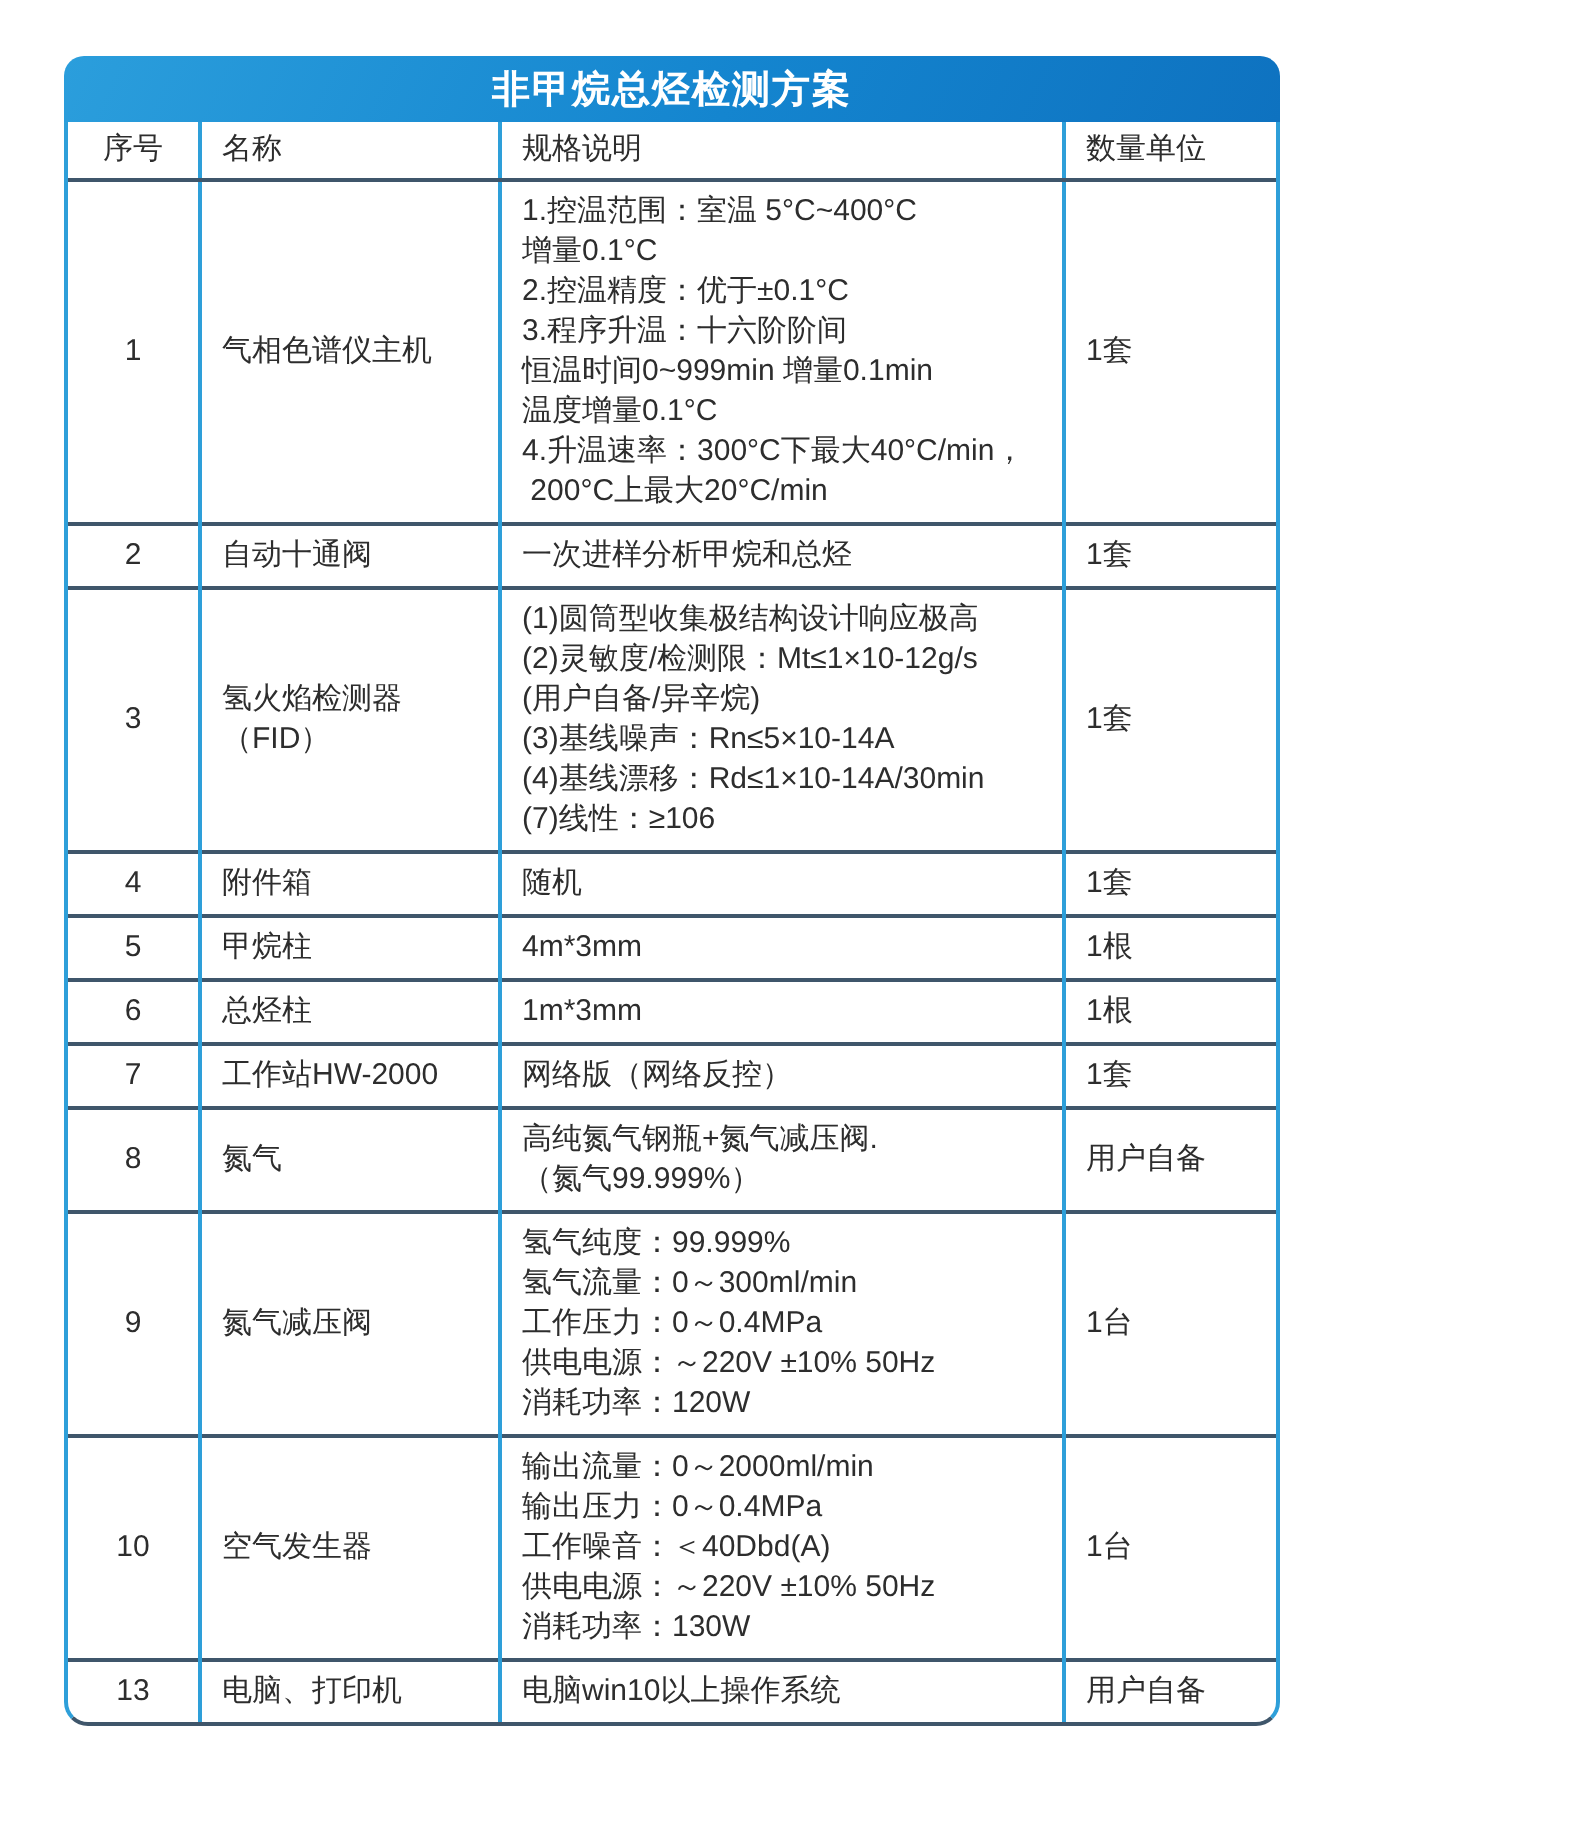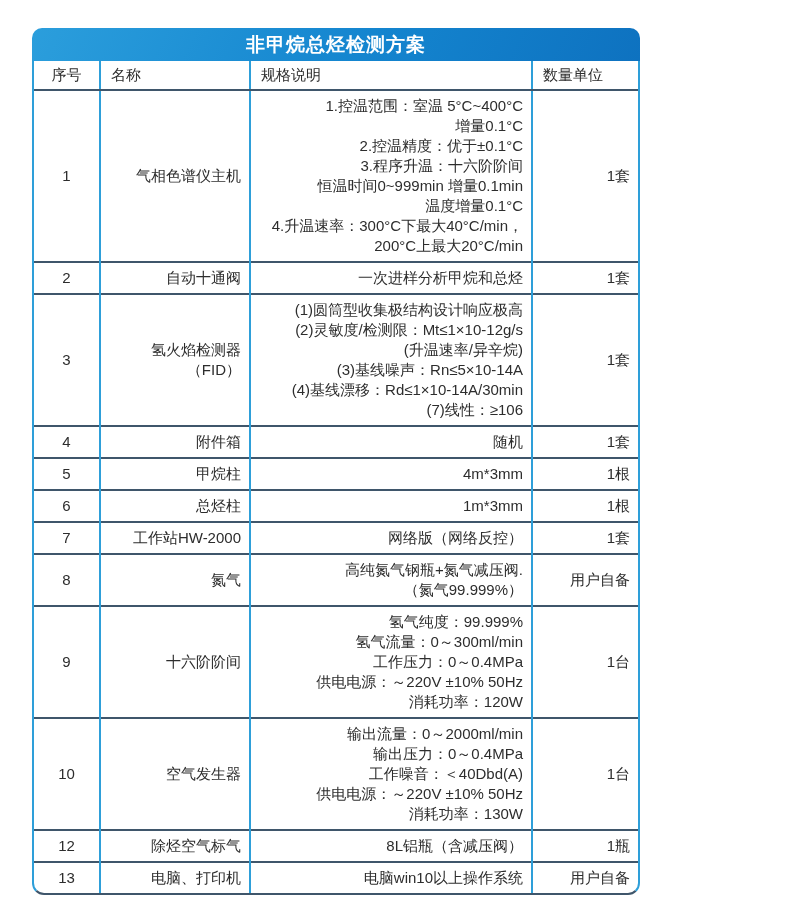--- a/index.html
+++ b/index.html
@@ -53,21 +53,21 @@
   col.c-spec { width: 282px; }
   col.c-qty  { width: 106px; }
   th, td {
     font-size: 15px;
     font-weight: normal;
     vertical-align: middle;
     text-align: left;
     line-height: 20px;
   }
   th { padding: 4px 8px 4px 10px; }
-  td { padding: 5px 8px 5px 10px; text-align: right; }
+  td { padding: 5px 8px 5px 10px; }
   th:first-child, td.cell-no { text-align: center; padding-left: 4px; padding-right: 4px; }
   th:not(:first-child), td:not(:first-child) { border-left: 2px solid #2e9fd9; }
   thead th { border-bottom: 2px solid #3f566b; }
   tbody tr:not(:first-child) td { border-top: 2px solid #3f566b; }
   .spec-line { white-space: pre-wrap; line-height: 20px; }
 </style>
 </head>
 <body>
 
 <div class="page">
@@ -114,21 +114,21 @@
                 <div class="spec-line">一次进样分析甲烷和总烃</div>
               </td>
               <td>1套</td>
             </tr>
             <tr>
               <td class="cell-no">3</td>
               <td>氢火焰检测器（FID）</td>
               <td>
                 <div class="spec-line">(1)圆筒型收集极结构设计响应极高</div>
                 <div class="spec-line">(2)灵敏度/检测限：Mt≤1×10-12g/s</div>
-                <div class="spec-line">(升温速率/异辛烷)</div>
+                <div class="spec-line">(用户自备/异辛烷)</div>
                 <div class="spec-line">(3)基线噪声：Rn≤5×10-14A</div>
                 <div class="spec-line">(4)基线漂移：Rd≤1×10-14A/30min</div>
                 <div class="spec-line">(7)线性：≥106</div>
               </td>
               <td>1套</td>
             </tr>
             <tr>
               <td class="cell-no">4</td>
               <td>附件箱</td>
               <td>
@@ -164,49 +164,41 @@
               <td class="cell-no">8</td>
               <td>氮气</td>
               <td>
                 <div class="spec-line">高纯氮气钢瓶+氮气减压阀.</div>
                 <div class="spec-line">（氮气99.999%）</div>
               </td>
               <td>用户自备</td>
             </tr>
             <tr>
               <td class="cell-no">9</td>
-              <td>十六阶阶间</td>
+              <td>氮气减压阀</td>
               <td>
                 <div class="spec-line">氢气纯度：99.999%</div>
                 <div class="spec-line">氢气流量：0～300ml/min</div>
                 <div class="spec-line">工作压力：0～0.4MPa</div>
                 <div class="spec-line">供电电源：～220V ±10% 50Hz</div>
                 <div class="spec-line">消耗功率：120W</div>
               </td>
               <td>1台</td>
             </tr>
             <tr>
               <td class="cell-no">10</td>
               <td>空气发生器</td>
               <td>
                 <div class="spec-line">输出流量：0～2000ml/min</div>
                 <div class="spec-line">输出压力：0～0.4MPa</div>
                 <div class="spec-line">工作噪音：＜40Dbd(A)</div>
                 <div class="spec-line">供电电源：～220V ±10% 50Hz</div>
                 <div class="spec-line">消耗功率：130W</div>
               </td>
               <td>1台</td>
-            </tr>
-            <tr>
-              <td class="cell-no">12</td>
-              <td>除烃空气标气</td>
-              <td>
-                <div class="spec-line">8L铝瓶（含减压阀）</div>
-              </td>
-              <td>1瓶</td>
             </tr>
             <tr>
               <td class="cell-no">13</td>
               <td>电脑、打印机</td>
               <td>
                 <div class="spec-line">电脑win10以上操作系统</div>
               </td>
               <td>用户自备</td>
             </tr>
           </tbody>

